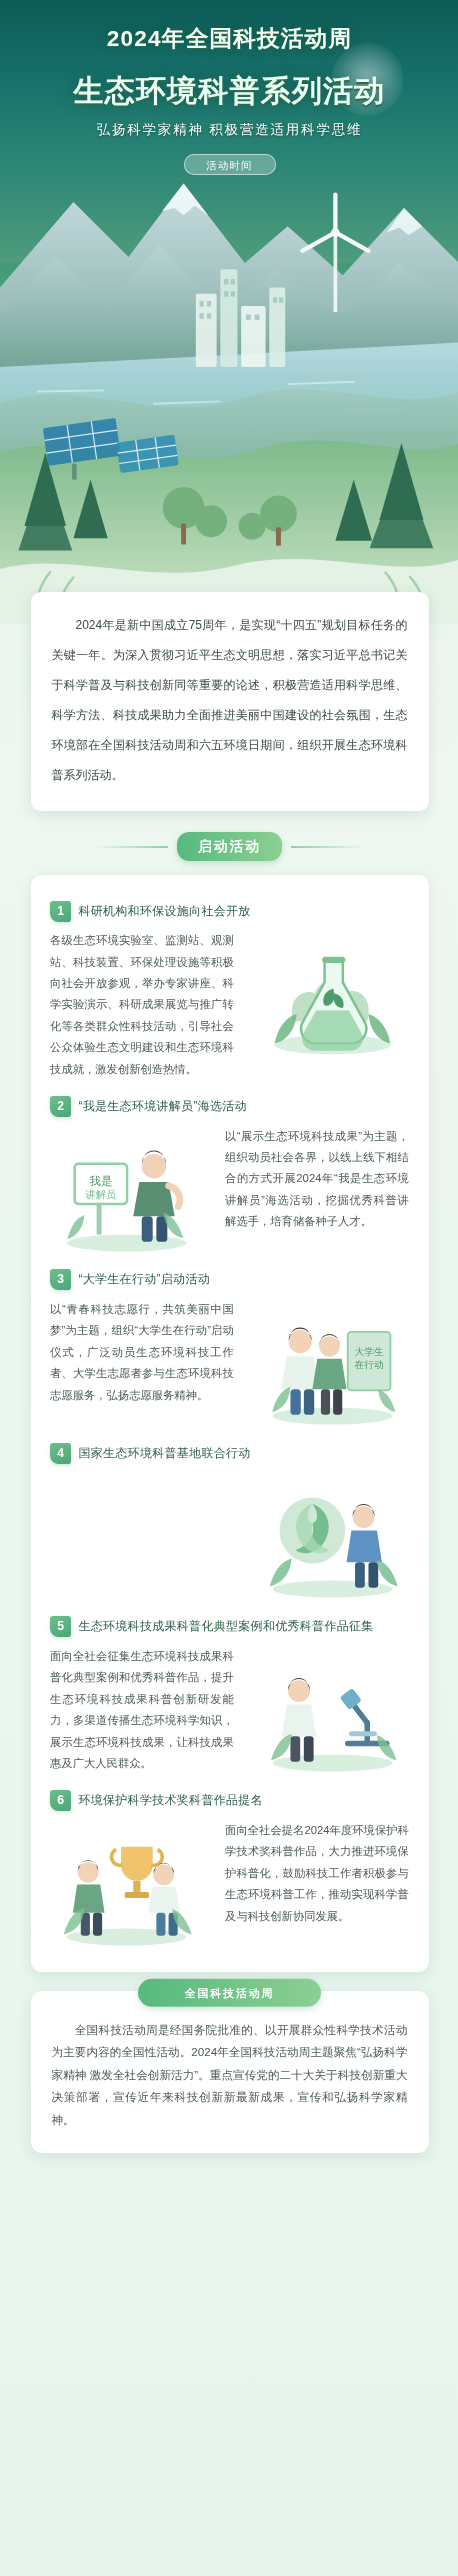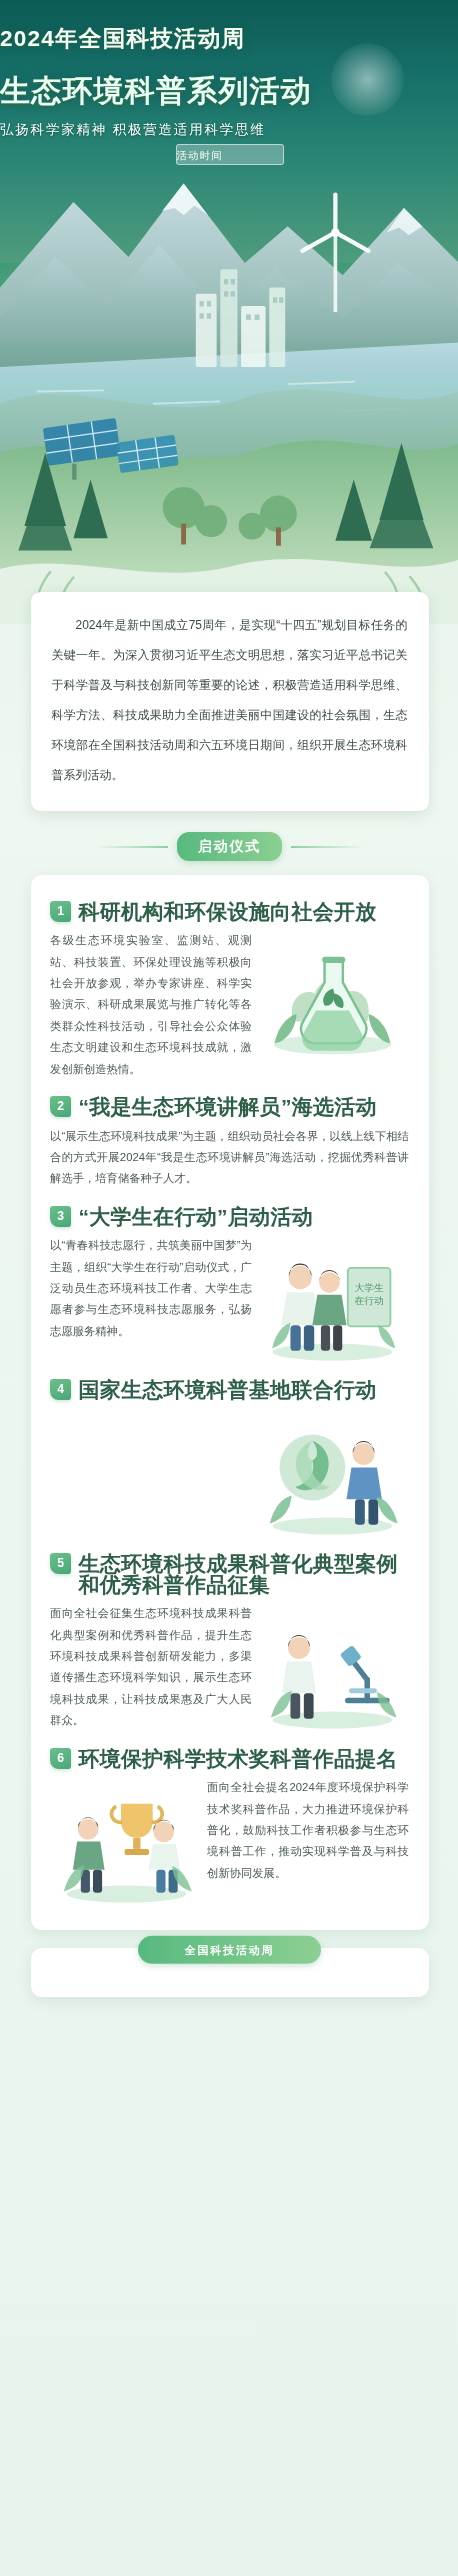--- a/index.html
+++ b/index.html
@@ -30,40 +30,40 @@
   }
   .sun {
     position: absolute; right: 55px; top: 43px; width: 73px; height: 73px;
     border-radius: 50%;
     background: radial-gradient(circle at 50% 50%, rgba(255,255,255,.5), rgba(255,255,255,.05) 70%, transparent 72%);
   }
   .mtn {
     position: absolute; bottom: 0; left: 0; width: 100%; height: 100%;
   }
   .hero-title-wrap {
-    position: absolute; left: 0; top: 23px; width: 459px; text-align: left; z-index: 6;
+    position: absolute; left: 0; top: 23px; width: 459px; text-align: center; z-index: 6;
   }
   .t1 {
     font-size: 22.6px; font-weight: bold; letter-spacing: 1.2px;
     color: #f6fff4;
     text-shadow: 0 1.2px 0 #2a6b4e, 0 0 8.6px rgba(20,80,60,.55);
   }
   .t2 {
     margin-top: 17px;
     font-size: 30px; font-weight: bold; letter-spacing: 1.2px;
     color: #eafff1;
     text-shadow: 0 1.8px 0 #276c4f, 0 0 11px rgba(18,70,55,.6);
   }
   .t3 {
     margin-top: 8.6px; font-size: 13.5px; color: #ffffff; letter-spacing: 1.8px;
     text-shadow: 0 0.6px 2.4px rgba(10,60,45,.7);
   }
   .time-label {
-    margin: 5px auto 0; width: 108px; height: 21px; line-height: 21px;
-    border-radius: 3px;
+    margin: 15px auto 0; width: 92px; height: 21px; line-height: 21px;
+    border-radius: 10px;
     background: rgba(255,255,255,.28);
     border: 0.6px solid rgba(255,255,255,.55);
     color: #fff; font-size: 10.4px; letter-spacing: 1.2px;
   }
   .time-val {
     margin-top: 7.3px; font-size: 13.5px; color: #ffffff; letter-spacing: 0.6px;
     text-shadow: 0 0.6px 2.4px rgba(10,60,45,.6);
   }
 
   
@@ -111,24 +111,24 @@
   .item-head { display: flex; align-items: flex-start; gap: 7.3px; }
   .num {
     flex: 0 0 auto;
     width: 21px; height: 21px; line-height: 21px; text-align: center;
     color: #fff; font-size: 12.2px; font-weight: bold;
     background: linear-gradient(160deg,#6cc08a,#4aa678);
     border-radius: 3.1px 3.1px 3.1px 8.6px;
     box-shadow: 0 1.8px 3.7px rgba(70,150,110,.25);
   }
   .item-title {
-    font-size: 21px; font-weight: bold; color: #2e5f48; line-height: 21px;
+    font-size: 12px; font-weight: normal; color: #2e5f48; line-height: 21px;
     letter-spacing: 0.3px;
   }
-  .item-body { margin-top: 8.6px; display: flex; gap: 4px; align-items: flex-start; }
+  .item-body { margin-top: 8.6px; display: flex; gap: 22px; align-items: flex-start; }
   .item-body.rev { flex-direction: row-reverse; }
   .item-text {
     flex: 1 1 auto;
     font-size: 11.3px; line-height: 21.4px; color: #4b5a53; text-align: justify;
   }
   .illus {
     flex: 0 0 auto; width: 153px; height: 128px; position: relative;
   }
   .illus svg { width: 100%; height: 100%; display: block; }
 
@@ -292,21 +292,21 @@
       <div class="time-label">活动时间</div>
     </div>
   </div>
 
   <div class="intro">
     <p>2024年是新中国成立75周年，是实现“十四五”规划目标任务的关键一年。为深入贯彻习近平生态文明思想，落实习近平总书记关于科学普及与科技创新同等重要的论述，积极营造适用科学思维、科学方法、科技成果助力全面推进美丽中国建设的社会氛围，生态环境部在全国科技活动周和六五环境日期间，组织开展生态环境科普系列活动。</p>
   </div>
 
   <div class="sec-head">
     <span class="sec-dash"></span>
-    <span class="sec-pill">启动仪式</span>
+    <span class="sec-pill">启动活动</span>
     <span class="sec-dash r"></span>
   </div>
 
   <div class="panel">
 
     <div class="item">
       <div class="item-head">
         <div class="num">1</div>
         <div class="item-title">科研机构和环保设施向社会开放</div>
       </div>
@@ -332,20 +332,39 @@
       </div>
     </div>
 
     <div class="item">
       <div class="item-head">
         <div class="num">2</div>
         <div class="item-title">“我是生态环境讲解员”海选活动</div>
       </div>
       <div class="item-body rev">
         <div class="item-text">以“展示生态环境科技成果”为主题，组织动员社会各界，以线上线下相结合的方式开展2024年“我是生态环境讲解员”海选活动，挖掘优秀科普讲解选手，培育储备种子人才。</div>
+        <div class="illus">
+          <svg viewBox="0 0 250 210">
+            <ellipse cx="125" cy="192" rx="98" ry="14" fill="#d8eede"></ellipse>
+            <rect x="40" y="62" width="86" height="66" rx="6" fill="#ffffff" stroke="#8fcfa4" stroke-width="4"></rect>
+            <text x="83" y="96" font-size="19" fill="#4e9c6d" text-anchor="middle" font-family="Liberation Sans, sans-serif">我是</text>
+            <text x="83" y="118" font-size="17" fill="#76bd8e" text-anchor="middle" font-family="Liberation Sans, sans-serif">讲解员</text>
+            <rect x="76" y="128" width="8" height="50" fill="#9ccfae"></rect>
+            <circle cx="170" cy="66" r="20" fill="#f2d2b6"></circle>
+            <path d="M150 62 a20 20 0 0 1 40 0 l-4 -12 a18 18 0 0 0 -32 0z" fill="#4d4a48"></path>
+            <path d="M146 92 h48 l10 56 h-68 z" fill="#5b8f73"></path>
+            <rect x="150" y="148" width="18" height="42" rx="6" fill="#3c5f7d"></rect>
+            <rect x="174" y="148" width="18" height="42" rx="6" fill="#35566f"></rect>
+            <path d="M194 98 c18 6 22 22 16 34" stroke="#f2d2b6" stroke-width="11" fill="none" stroke-linecap="round"></path>
+            <g fill="#7cc093" opacity=".8">
+              <path d="M218 184 c-8 -26 -20 -38 -32 -42 2 24 14 38 32 42z"></path>
+              <path d="M28 186 c6 -24 16 -36 28 -40 -2 22 -12 34 -28 40z"></path>
+            </g>
+          </svg>
+        </div>
       </div>
     </div>
 
     <div class="item">
       <div class="item-head">
         <div class="num">3</div>
         <div class="item-title">“大学生在行动”启动活动</div>
       </div>
       <div class="item-body">
         <div class="item-text">以“青春科技志愿行，共筑美丽中国梦”为主题，组织“大学生在行动”启动仪式，广泛动员生态环境科技工作者、大学生志愿者参与生态环境科技志愿服务，弘扬志愿服务精神。</div>
@@ -464,16 +483,19 @@
             </g>
           </svg>
         </div>
       </div>
     </div>
 
   </div>
 
   <div class="footer-card">
     <div class="footer-pill">全国科技活动周</div>
+    <div class="footer-body">
+      <p>全国科技活动周是经国务院批准的、以开展群众性科学技术活动为主要内容的全国性活动。2024年全国科技活动周主题聚焦“弘扬科学家精神 激发全社会创新活力”。重点宣传党的二十大关于科技创新重大决策部署，宣传近年来科技创新新最新成果，宣传和弘扬科学家精神。</p>
+    </div>
   </div>
 
 </div>
 
 
 </body></html>

